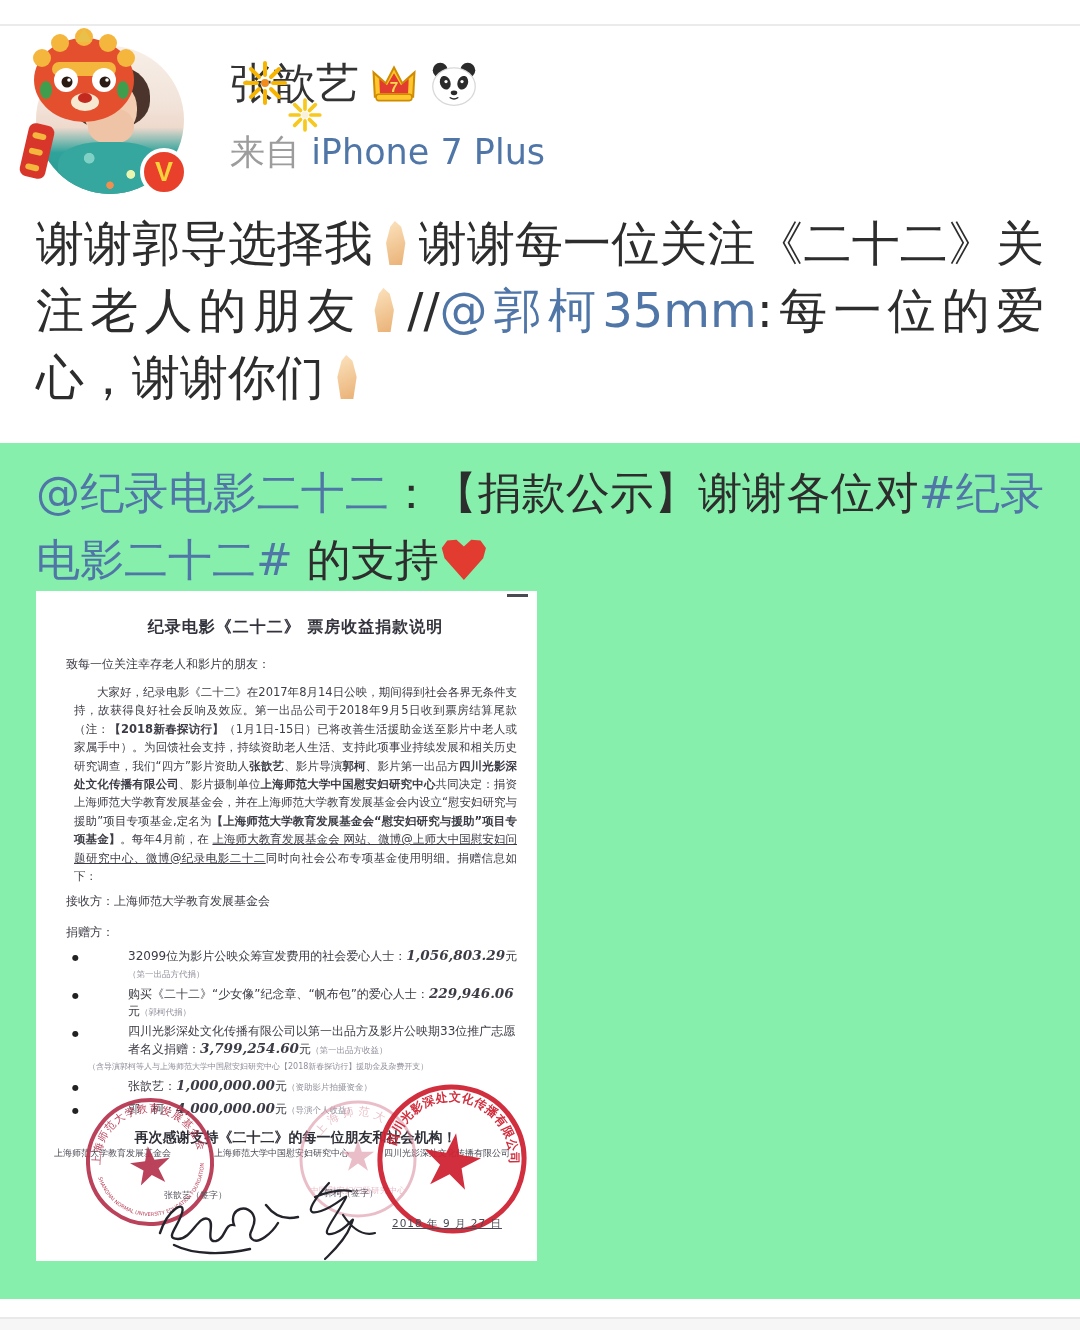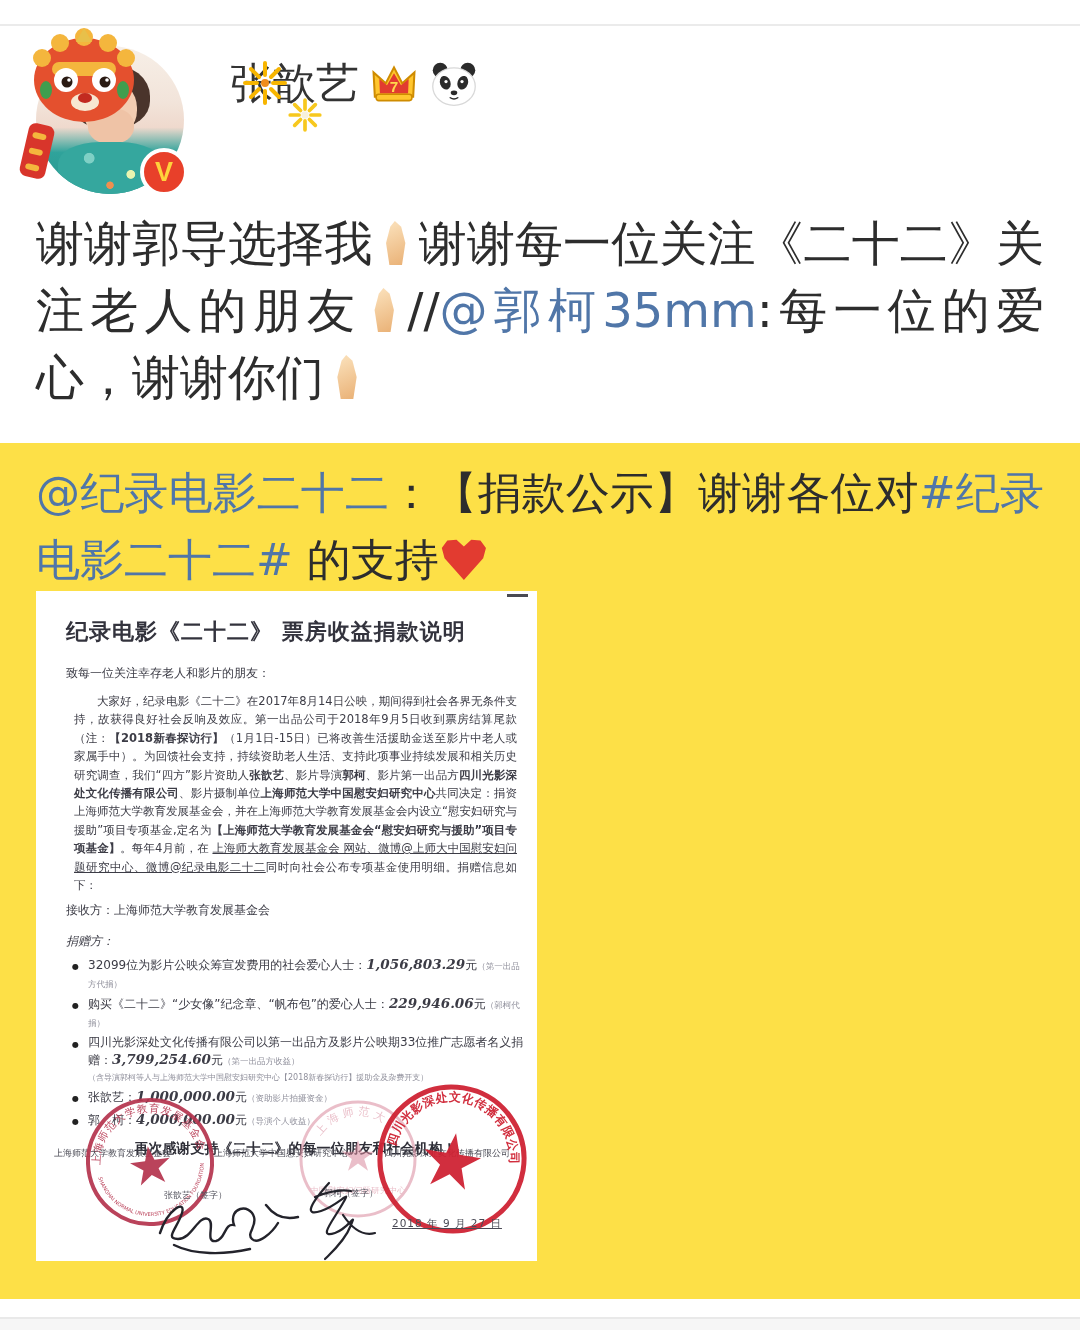--- a/index.html
+++ b/index.html
@@ -39,39 +39,39 @@
   .post-text{position:absolute;top:210px;left:36px;width:1008px;
     font-size:48px;line-height:67px;color:#2d2d2d;word-break:break-all;text-align:justify;}
   .link{color:#5076a8;}
   .seg-icon{display:inline-block;vertical-align:-5px;margin:0 2px;}
   .icon-pray{width:42px;height:44px;background:linear-gradient(155deg,#f9dcb4 20%,#eab277 90%);
     clip-path:polygon(48% 0%,63% 13%,73% 50%,65% 100%,35% 100%,27% 50%,37% 13%);}
   .icon-heart{width:46px;height:42px;background:#e23b30;
     clip-path:polygon(50% 100%,8% 48%,2% 24%,14% 6%,34% 4%,50% 20%,66% 4%,86% 6%,98% 24%,92% 48%);}
 
   
-  .repost{position:absolute;top:443px;left:0;width:1080px;height:856px;background:#fde047;}
+  .repost{position:absolute;top:443px;left:0;width:1080px;height:856px;background:#86efac;}
   .repost-text{margin:16px 36px 0 36px;font-size:44px;line-height:67px;color:#2d2d2d;word-break:break-all;text-align:justify;}
 
   
   .doc{position:absolute;left:36px;top:148px;width:501px;height:670px;background:#ffffff;color:#3c3c46;overflow:hidden;}
   .doc-dash{position:absolute;top:3px;right:9px;width:21px;height:3px;background:#4a4a52;}
   .doc-inner{padding:18px 12px 0 30px;}
-  .doc-title{text-align:left;font-size:22px;font-weight:bold;letter-spacing:1px;color:#33333d;margin:8px 0 18px;}
+  .doc-title{text-align:center;font-size:16px;font-weight:bold;letter-spacing:1px;color:#33333d;margin:8px 0 18px;}
   .doc-greet{font-size:12px;margin:16px 0 10px;}
   .doc-para{font-size:11.5px;line-height:18.4px;text-align:justify;text-indent:23px;margin:8px;}
   .b{font-weight:bold;}
   .u{text-decoration:underline;}
   .num{font-family:"DejaVu Serif","Liberation Serif",serif;font-weight:bold;font-style:italic;font-size:1.13em;}
   .doc-total{text-align:center;font-size:13px;font-weight:bold;font-style:italic;margin:10px 0 12px;color:#2f2f38;}
   .doc-receiver{font-size:12px;margin:0 0 14px;}
-  .doc-donors-label{font-size:12px;margin:0 0 6px;font-style:italic;}
+  .doc-donors-label{font-size:12px;margin:0 0 6px;}
   .don-item{display:flex;font-size:12px;line-height:16.5px;margin:0 0 3px 6px;}
   .don-bullet{width:16px;flex:0 0 auto;font-size:8px;padding-top:3px;color:#222;}
-  .don-main{flex:1;}
+  .don-main{flex:1;margin-left:40px;}
   .note{font-size:8.5px;color:#8f8f9b;font-weight:normal;font-style:normal;font-family:"DejaVu Sans","Liberation Sans",sans-serif;}
   .don-note{font-size:8px;color:#8f8f9b;margin:0 0 5px 22px;line-height:11px;}
   .doc-closing{text-align:center;font-size:14px;font-weight:bold;margin-top:10px;color:#2f2f38;}
 
   .stamp-layer{position:absolute;left:0;top:498px;width:501px;height:172px;}
   .org-label{position:absolute;font-size:9px;color:#4e4e58;top:58px;white-space:nowrap;}
   .org-label.o1{left:18px;}
   .org-label.o2{left:178px;}
   .org-label.o3{left:348px;}
   .stamp{position:absolute;}
@@ -167,20 +167,24 @@
           <circle cx="31" cy="7" r="6" fill="#2b2b2b"></circle>
         <ellipse cx="20" cy="20" rx="17" ry="15" fill="#ffffff" stroke="#d8d8d8" stroke-width="1"></ellipse>
         <ellipse cx="13" cy="17" rx="4.2" ry="5.6" fill="#2b2b2b" transform="rotate(-18 13 17)"></ellipse>
         <ellipse cx="27" cy="17" rx="4.2" ry="5.6" fill="#2b2b2b" transform="rotate(18 27 17)"></ellipse>
         <circle cx="13.6" cy="16" r="1.3" fill="#ffffff"></circle>
           <circle cx="26.4" cy="16" r="1.3" fill="#ffffff"></circle>
         <ellipse cx="20" cy="25" rx="2.6" ry="1.9" fill="#2b2b2b"></ellipse>
         <path d="M17 29 Q20 31 23 29" stroke="#2b2b2b" stroke-width="1.2" fill="none" stroke-linecap="round"></path>
       </svg>
     </div>
+    <div class="source-row">
+      <span>来自</span>
+      <span class="source-link">iPhone 7 Plus</span>
+    </div>
   </div>
 </div>
 
 <div class="post-text"><span>谢谢郭导选择我</span><span class="seg-icon icon-pray"></span><span>谢谢每一位关注《二十二》关注老人的朋友</span><span class="seg-icon icon-pray"></span><span>//</span><span class="link">@郭柯35mm</span><span>:每一位的爱心，谢谢你们</span><span class="seg-icon icon-pray"></span></div>
 
 <div class="repost">
   <div class="repost-text"><span class="link">@纪录电影二十二</span><span>：【捐款公示】谢谢各位对</span><span class="link">#纪录电影二十二#</span><span> 的支持</span><span class="seg-icon icon-heart"></span></div>
 
   <div class="doc">
     <div class="doc-dash"></div>

